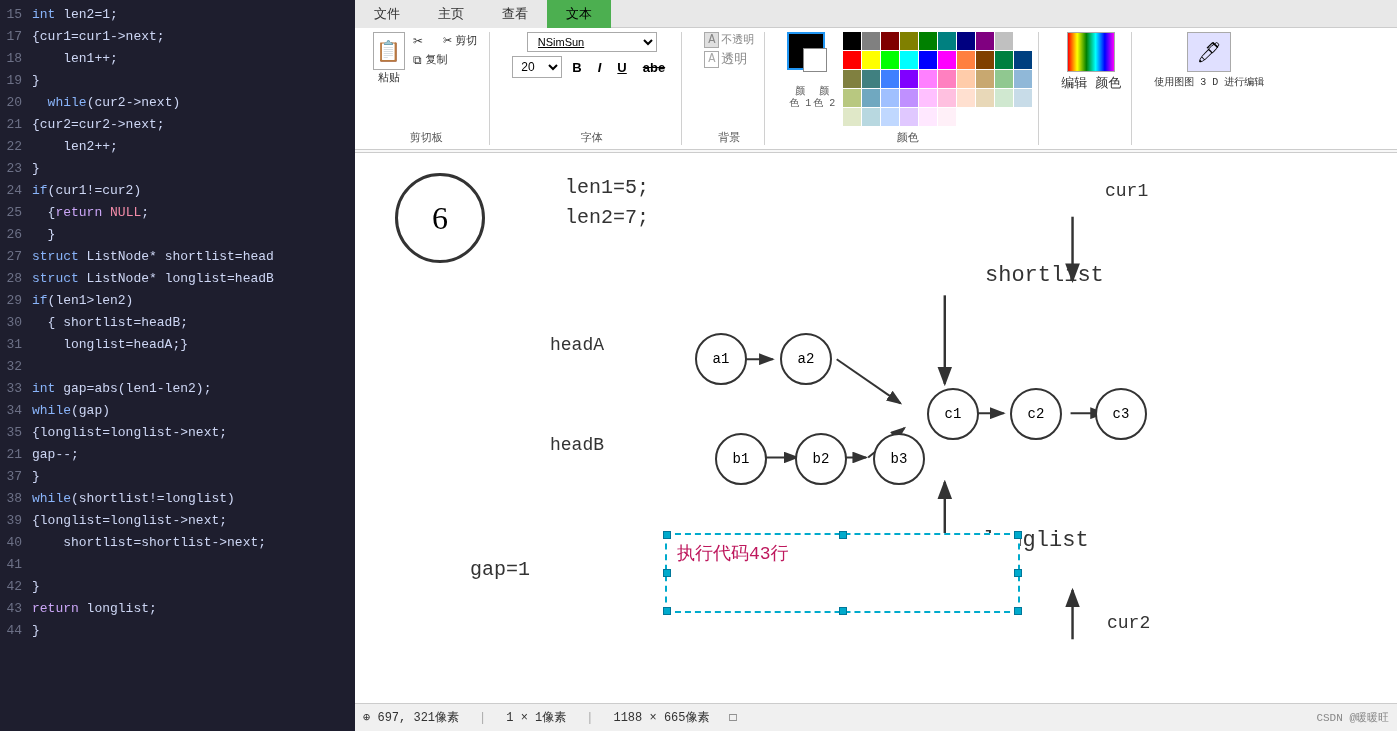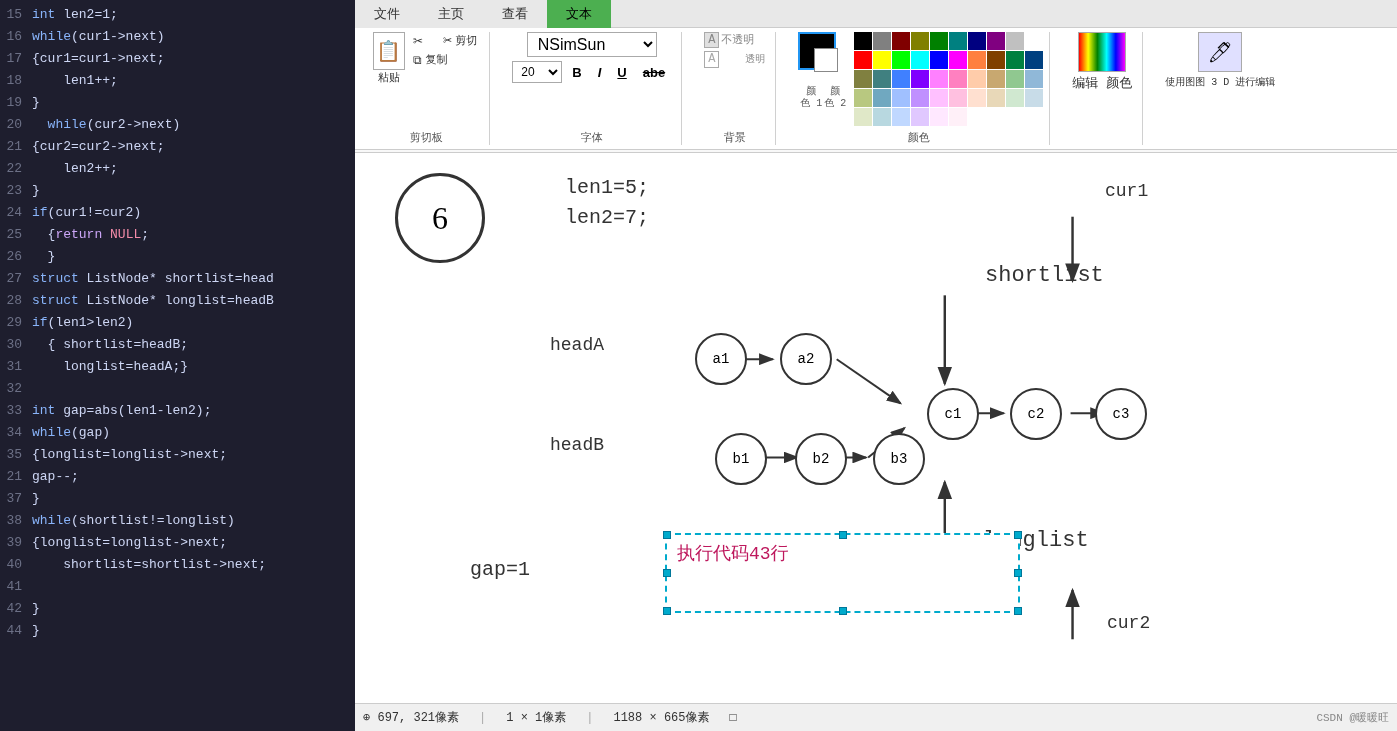--- a/index.html
+++ b/index.html
@@ -119,23 +119,24 @@
       padding: 1px 2px;
     }
     .small-icon { font-size: 12px; }
 
     
     .font-row1 { display: flex; align-items: center; gap: 4px; }
     .font-select {
       border: 1px solid #aaa;
       background: white;
       padding: 2px 6px;
-      font-size: 16px;
+      font-size: 11px;
       width: 130px;
       cursor: pointer;
+      text-decoration: underline;
     }
     .font-row2 { display: flex; align-items: center; gap: 4px; }
     .size-select {
       border: 1px solid #aaa;
       background: white;
       padding: 2px 4px;
       font-size: 12px;
       width: 50px;
     }
     .fmt-btn {
@@ -307,24 +308,20 @@
 </head>
 <body>
 
 <div id="code-panel">
   <div id="code-lines">
       <div class="code-line">
         <span class="line-num">15</span>
         <span class="code-text"><span style="color:#89b4fa">int</span> len2=1;</span>
       </div>
       <div class="code-line">
-        <span class="line-num">16</span>
-        <span class="code-text"><span style="color:#89b4fa">while</span>(cur1-&gt;next)</span>
-      </div>
-      <div class="code-line">
         <span class="line-num">17</span>
         <span class="code-text">{cur1=cur1-&gt;next;</span>
       </div>
       <div class="code-line">
         <span class="line-num">18</span>
         <span class="code-text">    len1++;</span>
       </div>
       <div class="code-line">
         <span class="line-num">19</span>
         <span class="code-text">}</span>
@@ -413,20 +410,24 @@
         <span class="line-num">40</span>
         <span class="code-text">    shortlist=shortlist-&gt;next;</span>
       </div>
       <div class="code-line">
         <span class="line-num">41</span>
         <span class="code-text"></span>
       </div>
       <div class="code-line">
         <span class="line-num">42</span>
         <span class="code-text">}</span>
+      </div>
+      <div class="code-line">
+        <span class="line-num">43</span>
+        <span class="code-text"><span style="color:#cba6f7">return</span> longlist;</span>
       </div>
       <div class="code-line">
         <span class="line-num">44</span>
         <span class="code-text">}</span>
       </div>
     </div>
 </div>
 
 <div id="right-panel">
 
@@ -480,21 +481,21 @@
     <div class="ribbon-group">
       <div class="bg-buttons">
         <div style="display:flex; gap:4px; align-items:center; margin-bottom:4px;">
           <div style="font-size:11px;color:#888; line-height:1.2;">
             <div style="display:flex;align-items:center;gap:2px;">
               <span style="border:1px solid #aaa; padding:0 3px; font-size:12px; background:#e0e0e0;">A</span>
               <span style="font-size:11px;">不透明</span>
             </div>
             <div style="display:flex;align-items:center;gap:2px; margin-top:3px;">
               <span style="border:1px solid #aaa; padding:0 3px; font-size:12px; background:#fff; color:#aaa;">A</span>
-              <span style="font-size:10px;margin-left:24px;">透明</span>
+              <span style="font-size:13px;">透明</span>
             </div>
           </div>
         </div>
       </div>
       <span class="ribbon-group-label">背景</span>
     </div>
 
     <div class="ribbon-group">
       <div style="display:flex; gap:6px; align-items:flex-start;">
 

